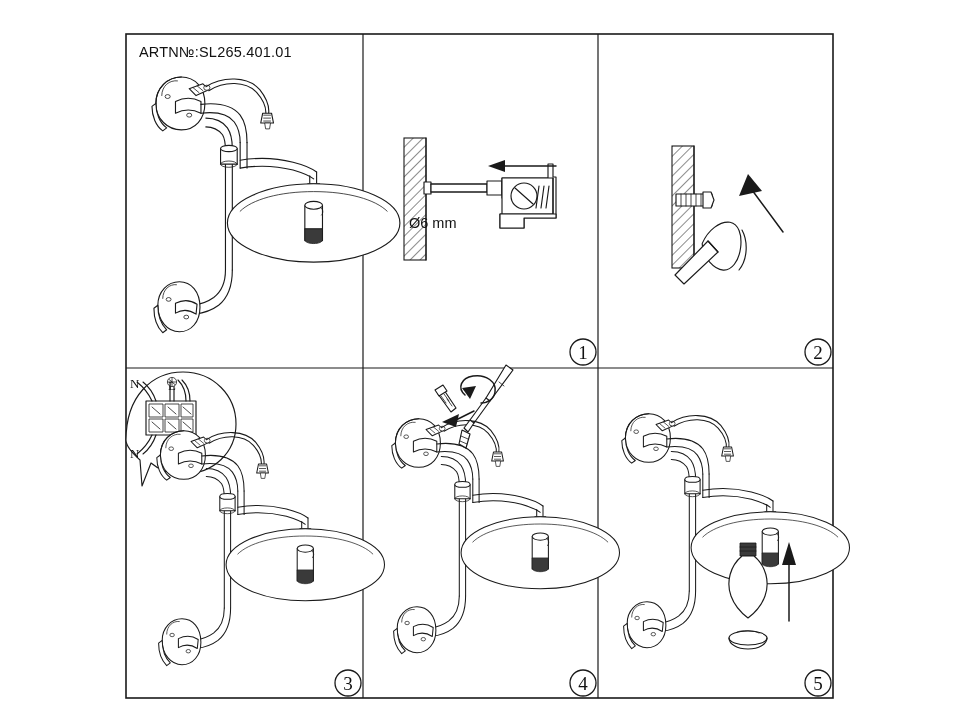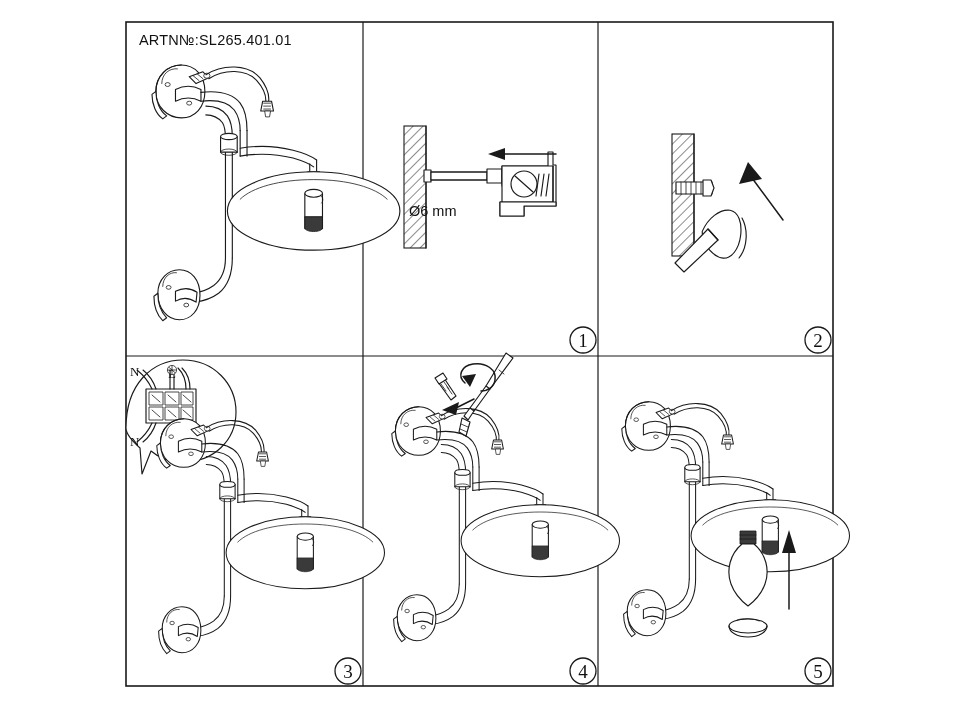--- a/index.html
+++ b/index.html
@@ -10,21 +10,21 @@
   body {
     width: 960px;
     height: 707px;
     position: relative;
     font-family: "Liberation Sans", sans-serif;
     overflow: hidden;
   }
 
   #sheet {
     position: absolute;
-    left: 0; top: 4px;
+    left: 0; top: 16px;
     width: 960px;
     height: 497px;
   }
 
   svg { display: block; }
 
   .frame-line { fill: none; stroke: #1a1a1a; stroke-width: 1.6; }
   .grid-line  { fill: none; stroke: #1a1a1a; stroke-width: 1.2; }
 
   .ln    { fill: none; stroke: #1a1a1a; stroke-width: 1.15; stroke-linecap: round; stroke-linejoin: round; }

